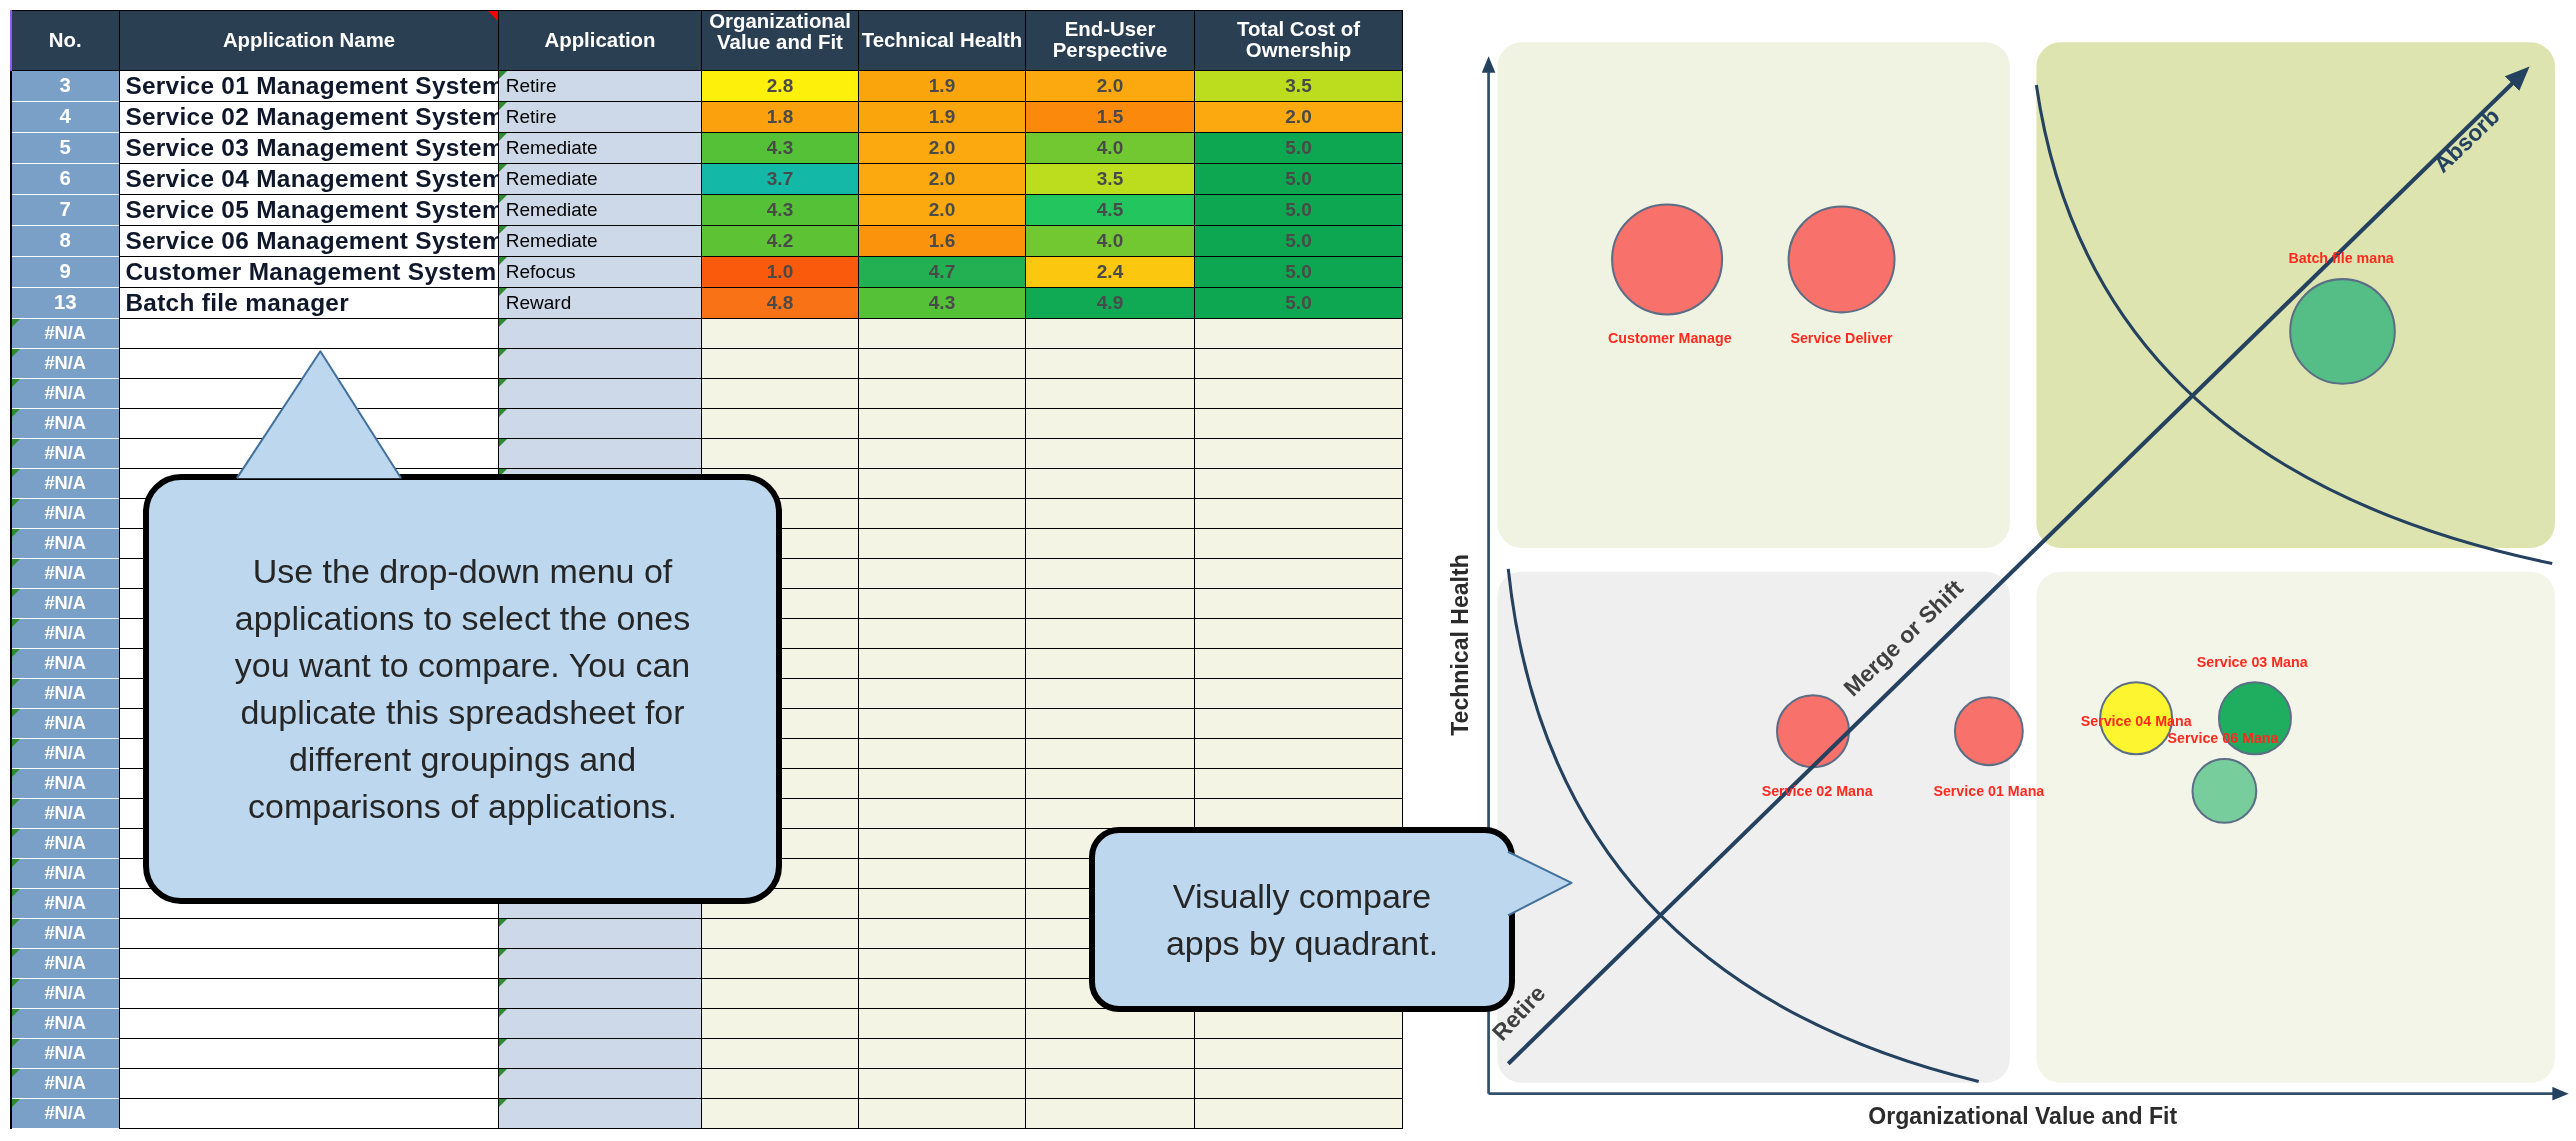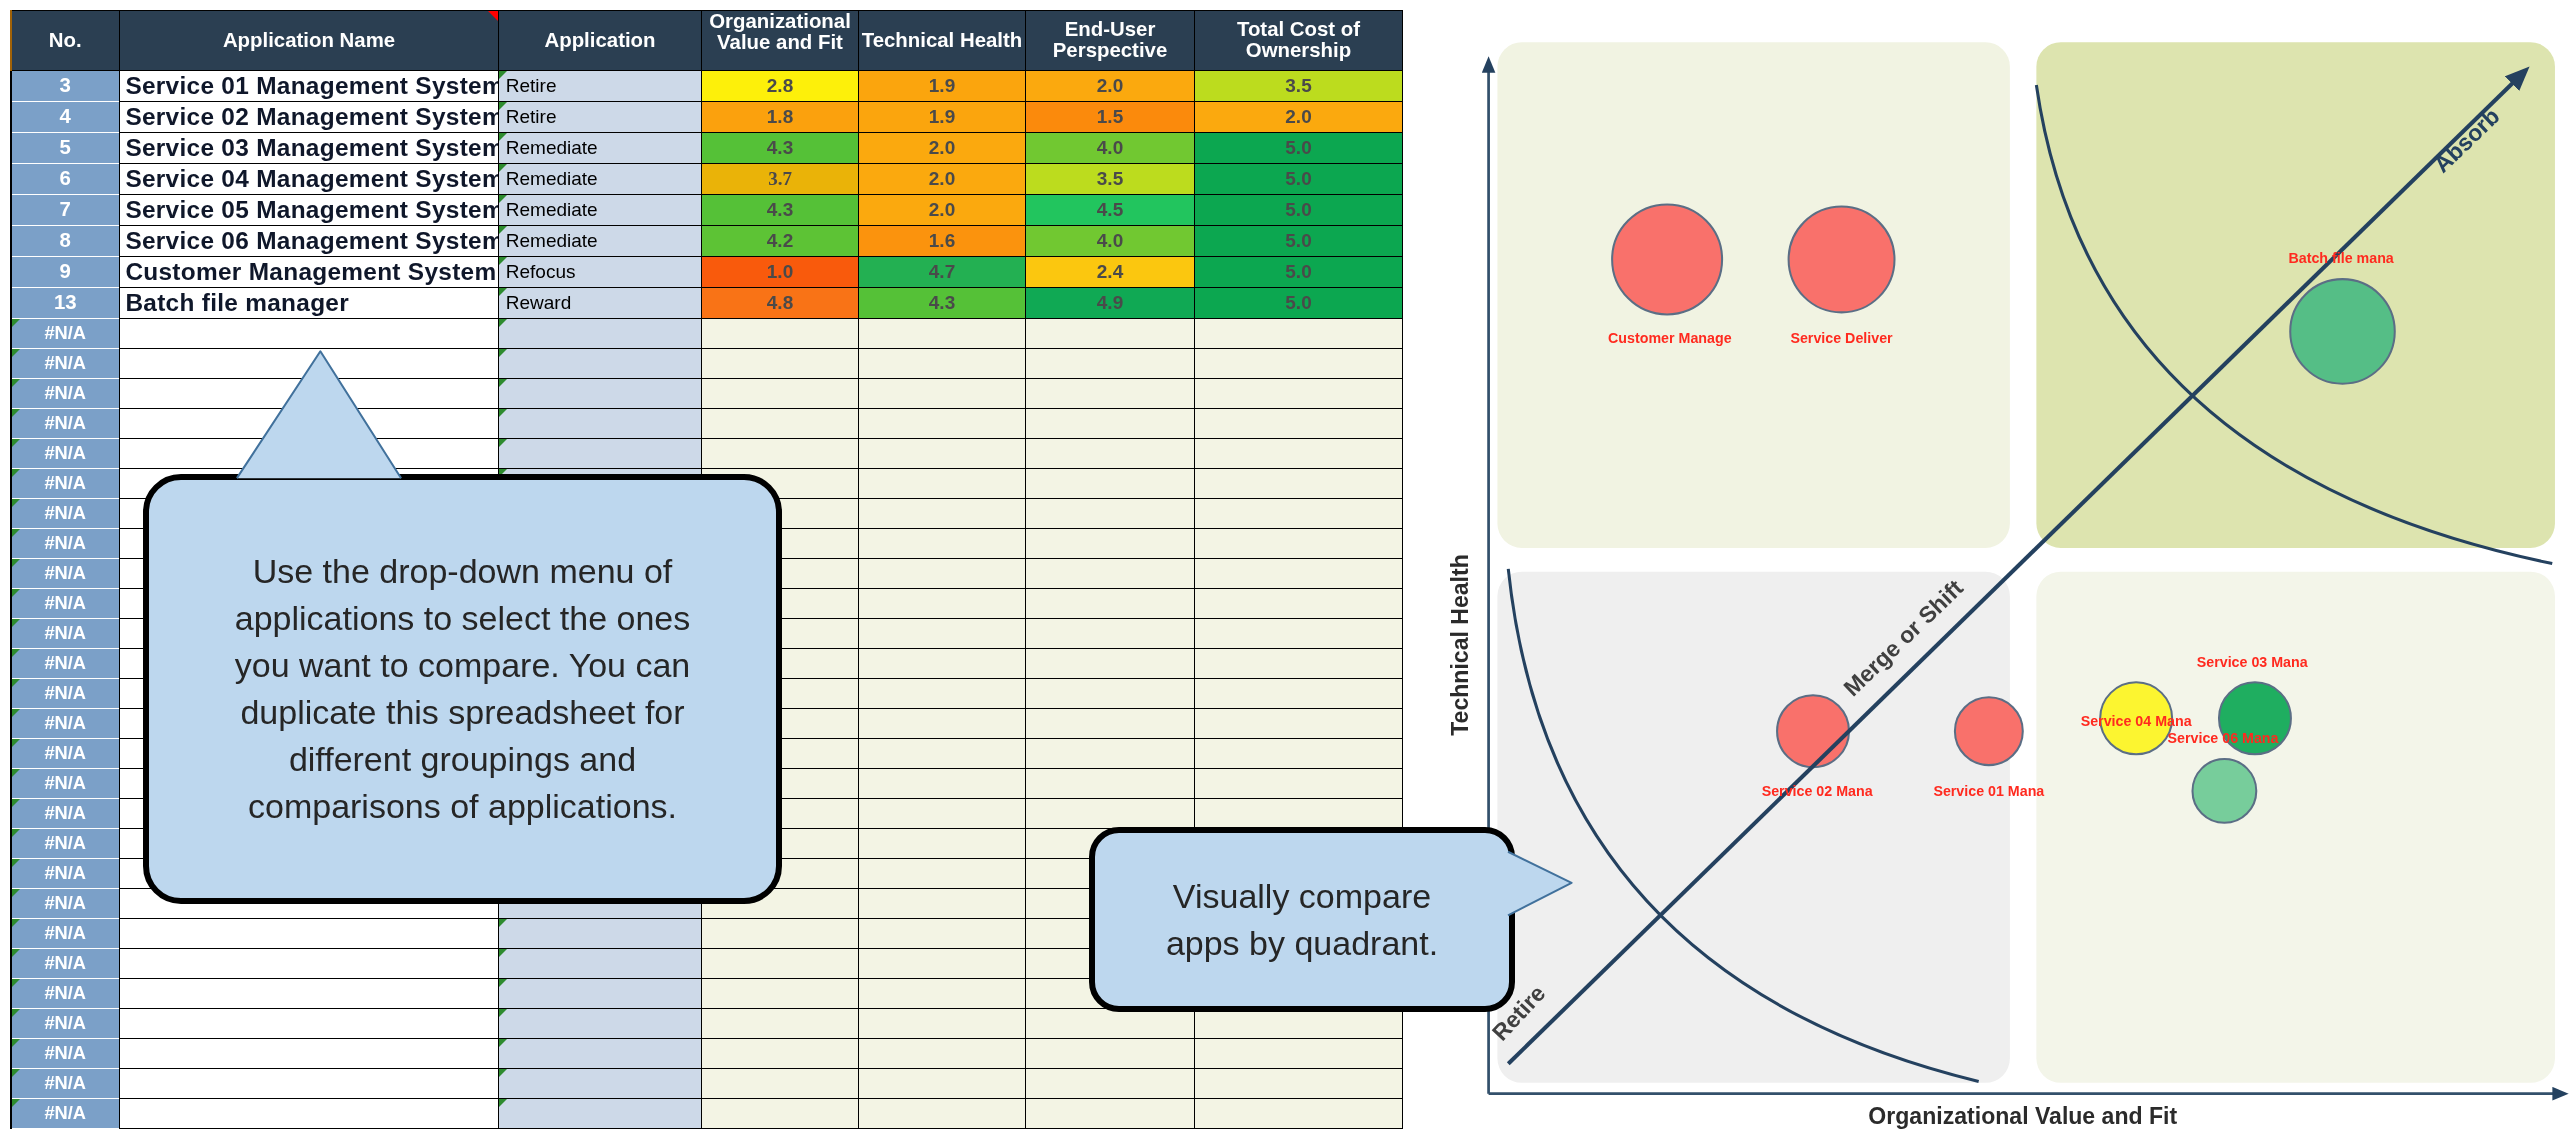--- a/index.html
+++ b/index.html
@@ -19,21 +19,21 @@
   .sheet col.w-tech_health{width:167px}
   .sheet col.w-end_user{width:169px}
   .sheet col.w-tco{width:208px}
   .sheet th,.sheet td{border:1.7px solid #000;overflow:hidden;vertical-align:middle;}
   .sheet thead tr{height:60px;}
   .sheet tbody tr{height:30px;}
   .sheet th{
     background:#2B3F52;color:#fff;font-size:20.4px;line-height:21px;font-weight:700;
     text-align:center;padding:0.7px 2.7px;position:relative;
   }
-  .sheet th.col-no{border-left:2px solid #a16207;margin-top:14px;}
+  .sheet th.col-no{border-left:2px solid #8b5cf6;margin-top:14px;}
   .sheet th.col-org_value{vertical-align:top;}
   .sheet th.col-org_value span{word-break:break-all;display:block;}
   .comment-tri{
     position:absolute;top:0;right:0;width:0;height:0;display:block;
     border-top:10.2px solid #FF0000;border-left:10.2px solid transparent;
   }
   td.c-no{
     background:#7BA0C8;color:#fff;font-weight:700;font-size:20.4px;text-align:center;
     border-left:2px solid #000;border-top:1.4px dotted #fff;border-bottom:1.4px dotted #fff;
     position:relative;
@@ -127,21 +127,21 @@
         <td class="c-disp">Remediate</td>
         <td class="c-score" style="background-color: rgb(85, 193, 55);">4.3</td>
         <td class="c-score" style="background-color: rgb(251, 169, 14);">2.0</td>
         <td class="c-score" style="background-color: rgb(113, 200, 49);">4.0</td>
         <td class="c-score" style="background-color: rgb(12, 167, 80);">5.0</td>
       </tr>
       <tr>
         <td class="c-no">6</td>
         <td class="c-name">Service 04 Management System</td>
         <td class="c-disp">Remediate</td>
-        <td class="c-score" style="background-color: #eab308; font-family: Liberation Serif, serif;">3.7</td>
+        <td class="c-score" style="background-color: #14b8a6;">3.7</td>
         <td class="c-score" style="background-color: rgb(251, 169, 14);">2.0</td>
         <td class="c-score" style="background-color: rgb(188, 220, 30);">3.5</td>
         <td class="c-score" style="background-color: rgb(12, 167, 80);">5.0</td>
       </tr>
       <tr>
         <td class="c-no">7</td>
         <td class="c-name">Service 05 Management System</td>
         <td class="c-disp">Remediate</td>
         <td class="c-score" style="background-color: rgb(85, 193, 55);">4.3</td>
         <td class="c-score" style="background-color: rgb(251, 169, 14);">2.0</td>

